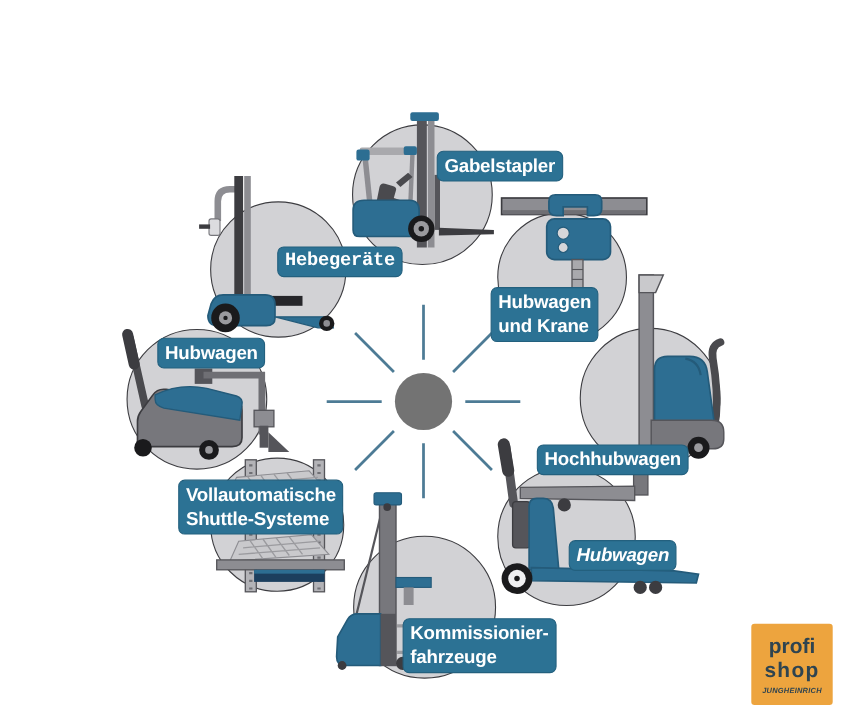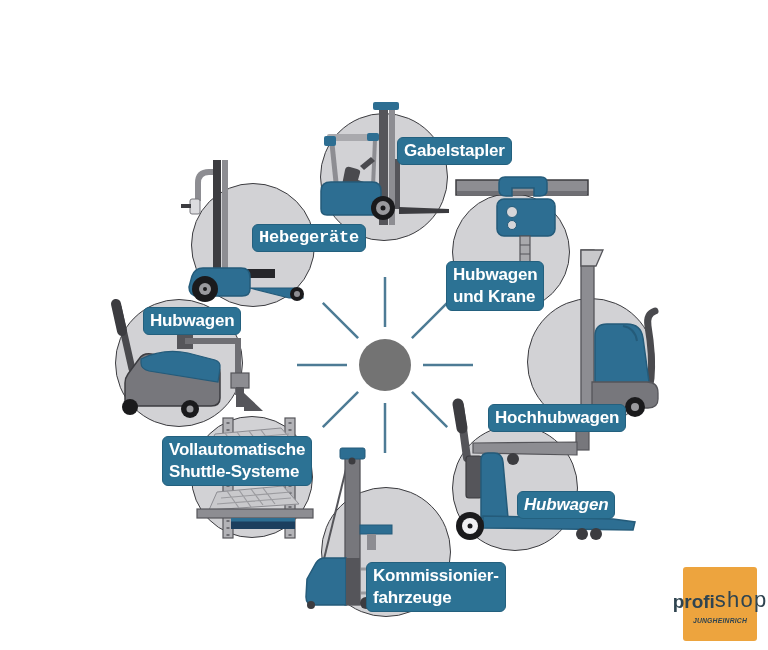--- a/index.html
+++ b/index.html
@@ -34,23 +34,23 @@
     position:absolute;left:359px;top:339px;width:52px;height:52px;
     border-radius:50%;background:var(--hub_gray,#737373);z-index:2;
   }
   .logo{
     position:absolute;left:683px;top:567px;width:74px;height:74px;
     background:var(--logo_bg,#eda43e);border-radius:3px;
     color:var(--logo_text,#2f4450);
     display:flex;flex-direction:column;align-items:center;justify-content:center;
     z-index:6;
   }
-  .logo-words{display:flex;align-items:flex-end;margin-top:2px;}
+  .logo-words{display:flex;flex-direction:column;align-items:center;margin-top:2px;}
   .logo-w1{font-weight:bold;font-size:19px;line-height:1;}
-  .logo-w2{font-weight:normal;font-size:22px;line-height:1;letter-spacing:1.2px;margin-top:2px;}
+  .logo-w2{font-weight:bold;font-size:19px;line-height:1;letter-spacing:1.2px;margin-top:2px;}
   .logo-brand{font-size:6.8px;font-weight:bold;font-style:italic;margin-top:6px;letter-spacing:.2px;}
 </style>
 </head>
 <body>
 
 <div class="canvas">
 
 
   <svg class="rays" width="200" height="200" viewBox="0 0 200 200">
     <g stroke="#4d7b95" stroke-width="2.5">

